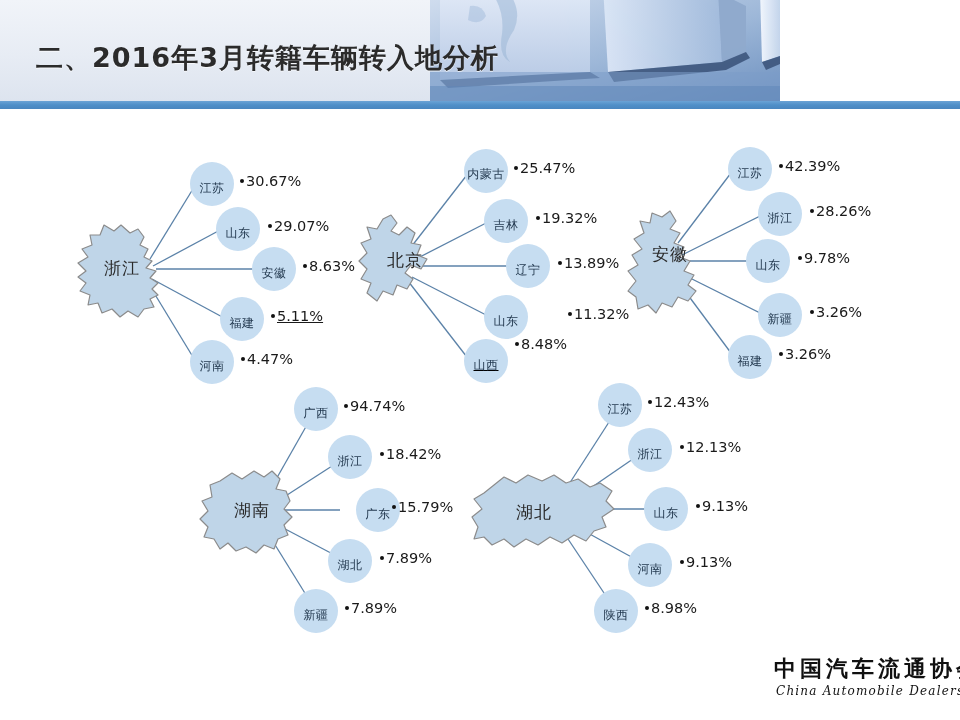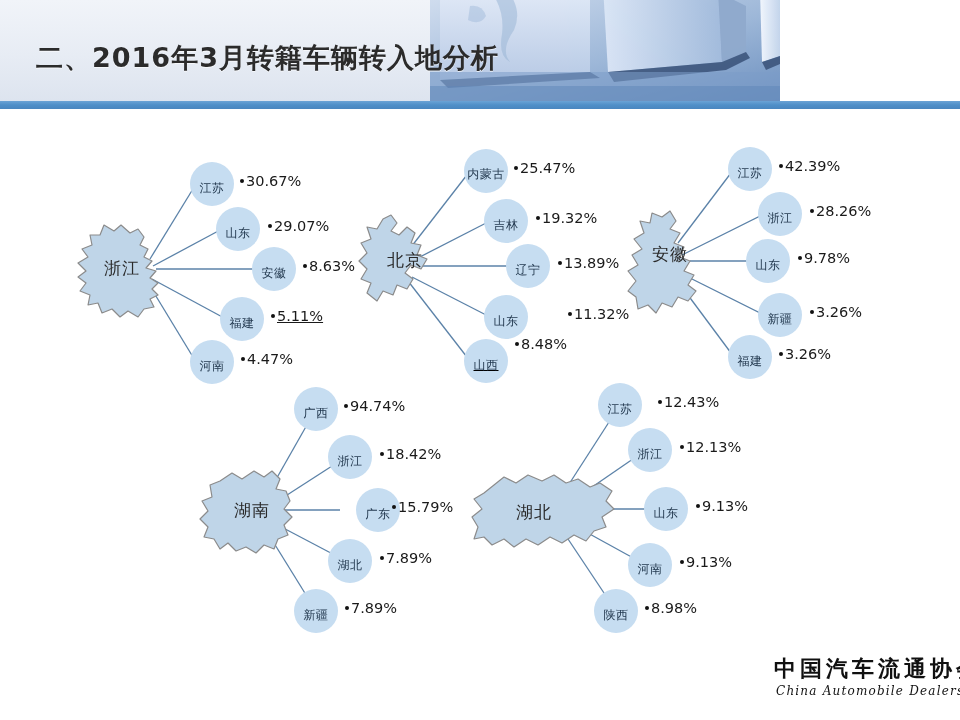--- a/index.html
+++ b/index.html
@@ -344,21 +344,21 @@
                  L142 22 L136 32 L144 40 L132 48 L136 58 L124 62 L116 72 L104 66 L92 74
                  L80 68 L68 76 L56 70 L44 78 L34 70 L22 76 L14 68 L4 70 L8 58 L2 48
                  L12 40 L4 30 L14 24 Z" fill="#bfd5e8" stroke="#8b8b8b" stroke-width="1.2" stroke-linejoin="round"></path>
       </svg>
     </div>
     <div class="prov-label" style="left:470px;top:392px;width:128px;">湖北</div>
 
     <div class="node" style="left:598px;top:274px;">
       <span>江苏</span>
       </div>
-    <div class="pct" style="left:648px;top:285px;margin-left:10px;">
+    <div class="pct" style="left:648px;top:285px;">
       <span class="bullet"></span><span>12.43%</span></div>
 
     <div class="node" style="left:628px;top:319px;">
       <span>浙江</span>
       </div>
     <div class="pct" style="left:680px;top:330px;">
       <span class="bullet"></span><span>12.13%</span></div>
 
     <div class="node" style="left:644px;top:378px;">
       <span>山东</span>

